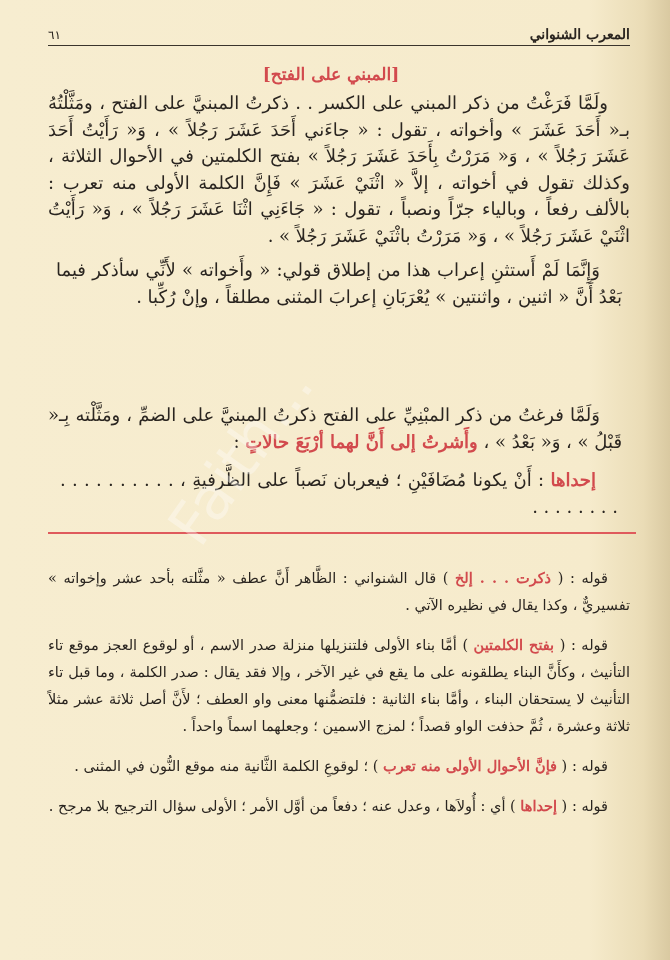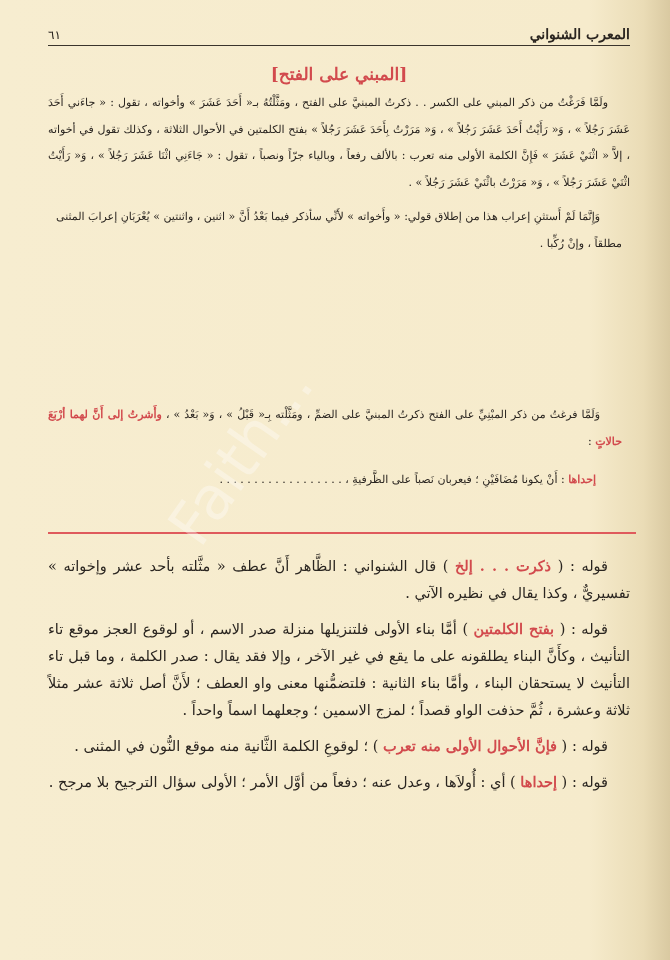--- a/index.html
+++ b/index.html
@@ -17,33 +17,33 @@
   .header {
     position:absolute; left:48px; top:20px; width:582px; height:22px;
     display:flex; justify-content:space-between; align-items:flex-end;
     direction:rtl; border-bottom:1.5px solid #3a342c; padding-bottom:3px;
   }
   .running-title { font-size:14px; font-weight:bold; }
   .page-number { font-size:12px; }
   .text {
     position:absolute; left:48px; width:582px;
     direction:rtl; text-align:justify; text-align-last:right;
-    font-size:11px; line-height:26.5px;
+    font-size:18px; line-height:26.5px;
   }
   .section-title {
-    position:absolute; left:48px; width:582px; direction:rtl; text-align:center;
+    position:absolute; left:40px; width:582px; direction:rtl; text-align:center;
     color:#d24a4d; font-size:17px; font-weight:bold;
   }
   .red { color:#d24a4d; font-weight:bold; }
   .indent { text-indent:22px; }
   .separator {
     position:absolute; left:48px; width:588px; top:532px; height:2px; background:#df5a5c;
   }
   .notes { font-size:14.5px; line-height:27px; }
-  .note { margin:0 0 8px 0; }
+  .note { margin:12px 0 8px 0; }
   .watermark {
     position:absolute; left:140px; top:420px; font-family:"DejaVu Sans", sans-serif;
     font-size:60px; color:rgba(255,255,255,0.35); transform:rotate(-55deg);
     pointer-events:none;
   }
 </style>
 </head>
 <body>
 
 <div class="page">

